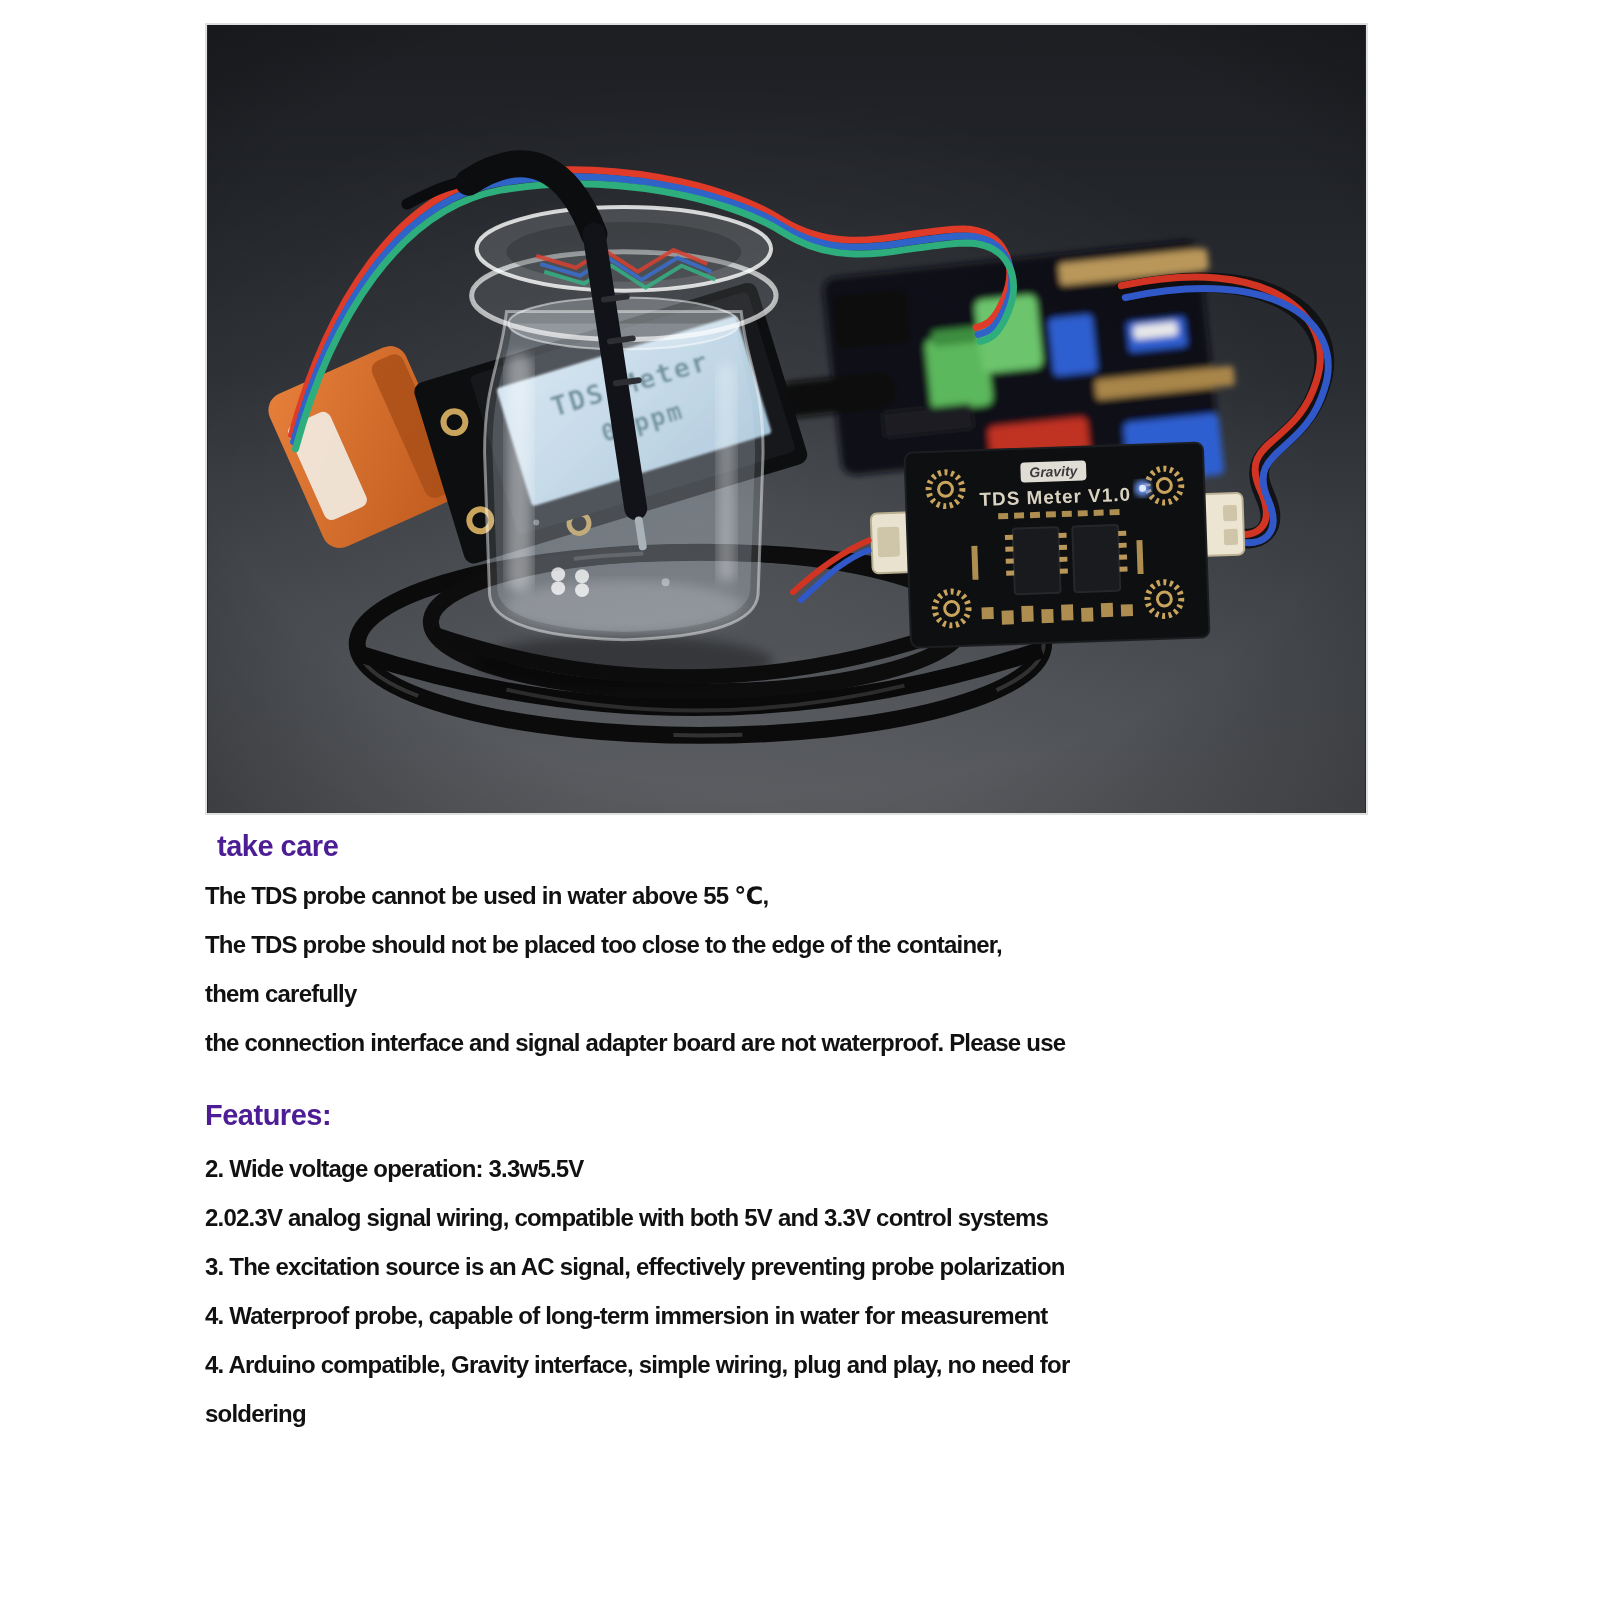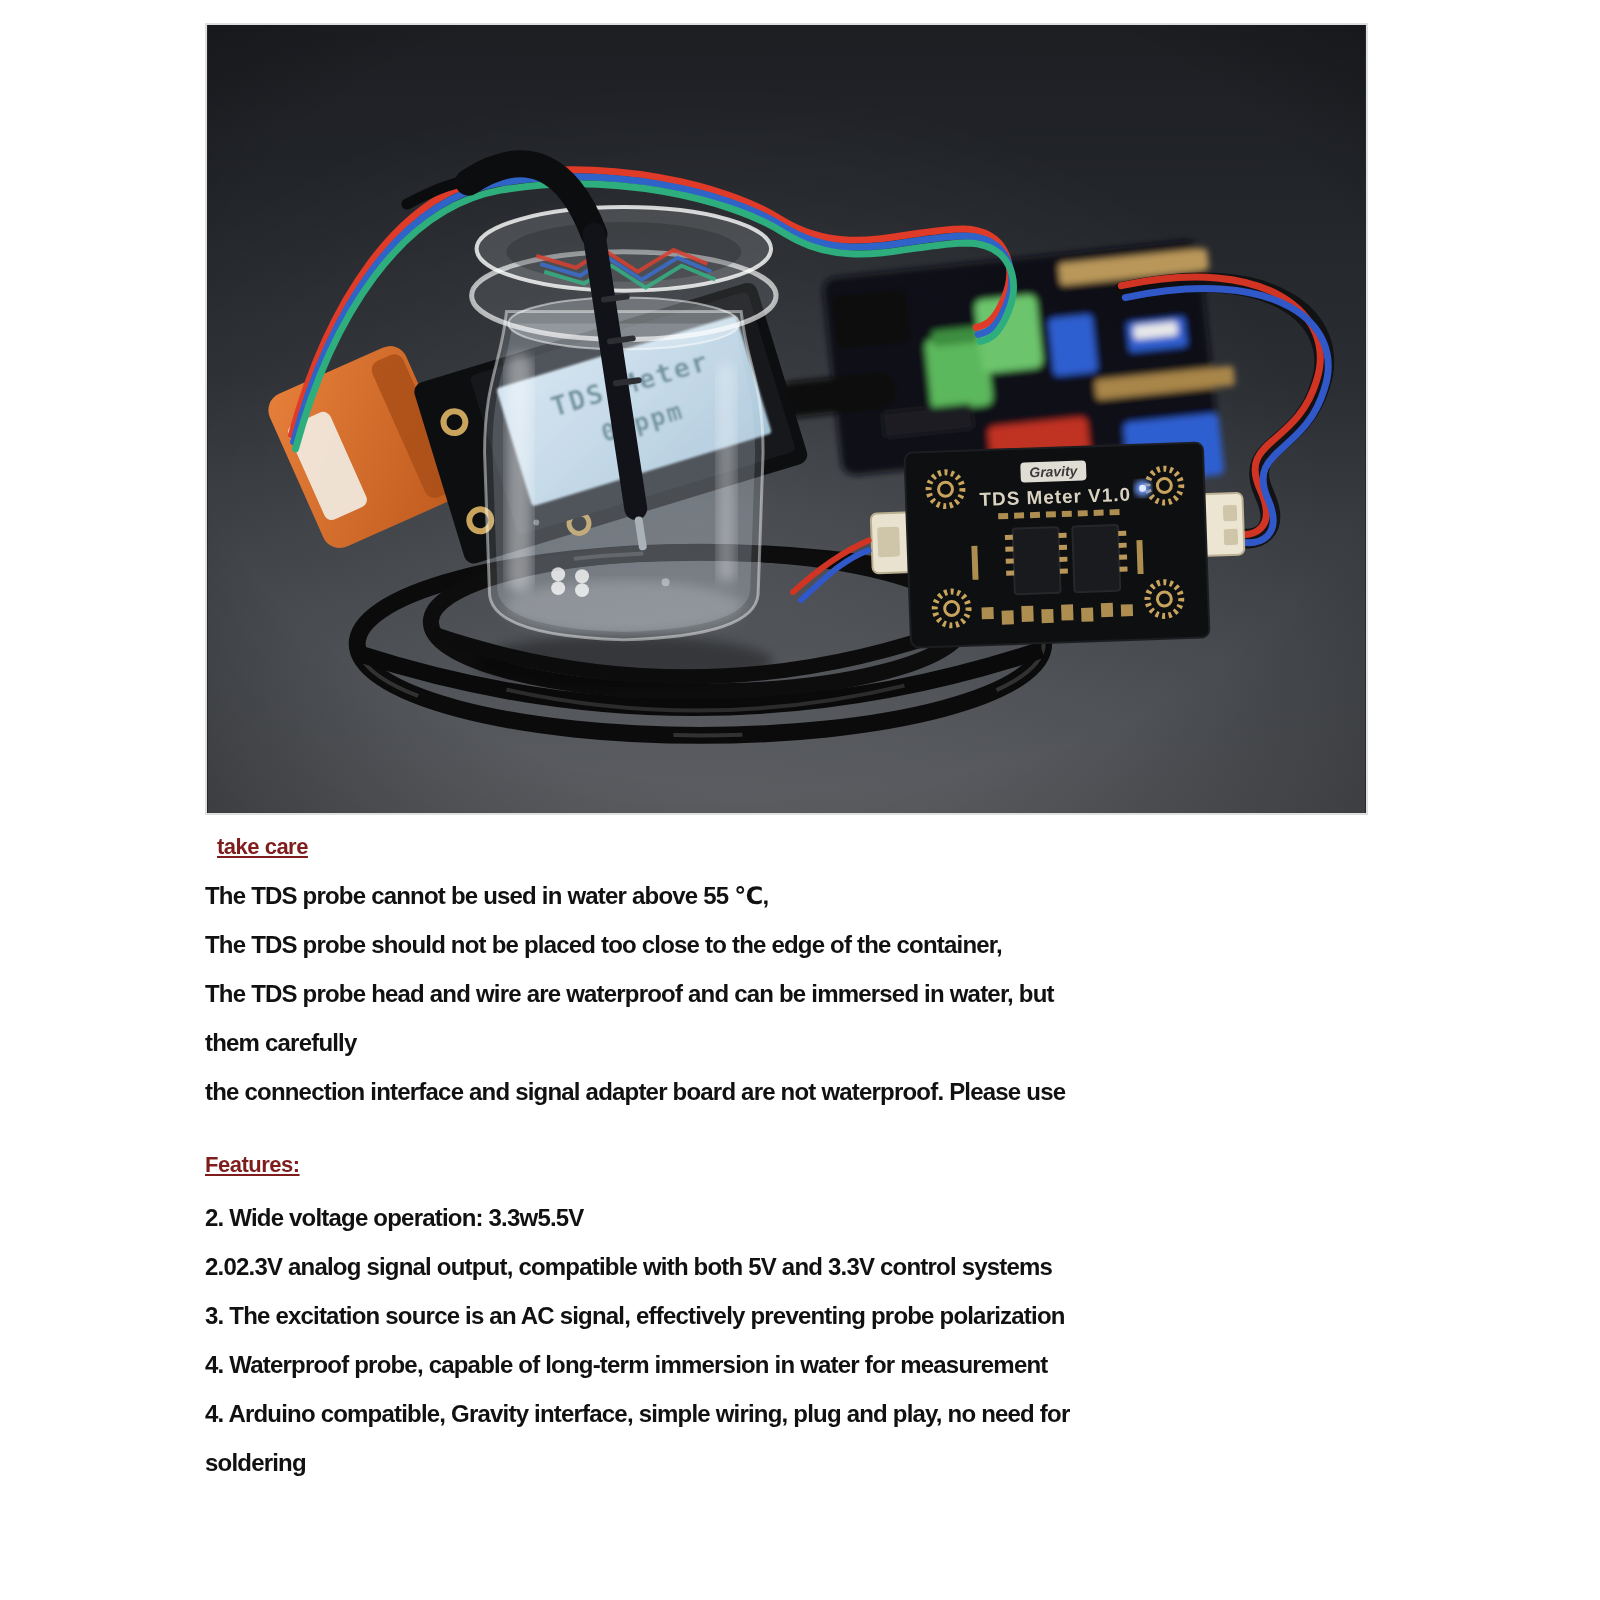--- a/index.html
+++ b/index.html
@@ -4,22 +4,22 @@
 <style>
   html,body{margin:0;padding:0;background:#ffffff;}
   body{width:1600px;height:1600px;position:relative;overflow:hidden;
        font-family:"Liberation Sans","DejaVu Sans",sans-serif;}
   .photo-frame{position:absolute;left:205px;top:23px;width:1163px;height:792px;
        border:2px solid #dfdfdf;box-sizing:border-box;background:#24262b;}
   .photo-frame svg{display:block;width:100%;height:100%;}
   .copy{position:absolute;left:205px;top:822px;width:1360px;color:#111;}
   .line{font-size:24px;line-height:49px;font-weight:bold;letter-spacing:-0.8px;
         white-space:nowrap;}
-  .heading{color:#7f1d1d;font-weight:bold;font-size:22px;line-height:49px;
-        letter-spacing:-0.5px;text-decoration:underline;}
+  .heading{color:#4c1d95;font-weight:bold;font-size:29px;line-height:49px;
+        letter-spacing:-0.5px;}
   .take-care{padding-left:12px;}
   .features-head{margin-top:24px;margin-bottom:4px;}
 </style>
 </head>
 <body>
 
 <div class="photo-frame">
 <svg viewBox="0 0 1163 792" xmlns="http://www.w3.org/2000/svg">
   <defs>
     <linearGradient id="bgg" x1="0" y1="0" x2="0" y2="1">
@@ -226,24 +226,23 @@
   </g>
 
   <rect x="0" y="0" width="1163" height="792" fill="url(#vg)"></rect>
 </svg>
 </div>
 
 <div class="copy">
   <div class="heading take-care">take care</div>
   <div class="line">The TDS probe cannot be used in water above 55 ℃,</div>
   <div class="line">The TDS probe should not be placed too close to the edge of the container,</div>
-  <div class="line">The TDS probe head and wire are waterproof and can be immersed in water, but</div>
   <div class="line">them carefully</div>
   <div class="line">the connection interface and signal adapter board are not waterproof. Please use</div>
 
   <div class="heading features-head">Features:</div>
   <div class="line">2. Wide voltage operation: 3.3w5.5V</div>
-  <div class="line">2.02.3V analog signal output, compatible with both 5V and 3.3V control systems</div>
+  <div class="line">2.02.3V analog signal wiring, compatible with both 5V and 3.3V control systems</div>
   <div class="line">3. The excitation source is an AC signal, effectively preventing probe polarization</div>
   <div class="line">4. Waterproof probe, capable of long-term immersion in water for measurement</div>
   <div class="line">4. Arduino compatible, Gravity interface, simple wiring, plug and play, no need for</div>
   <div class="line">soldering</div>
 </div>
 
 </body></html>

